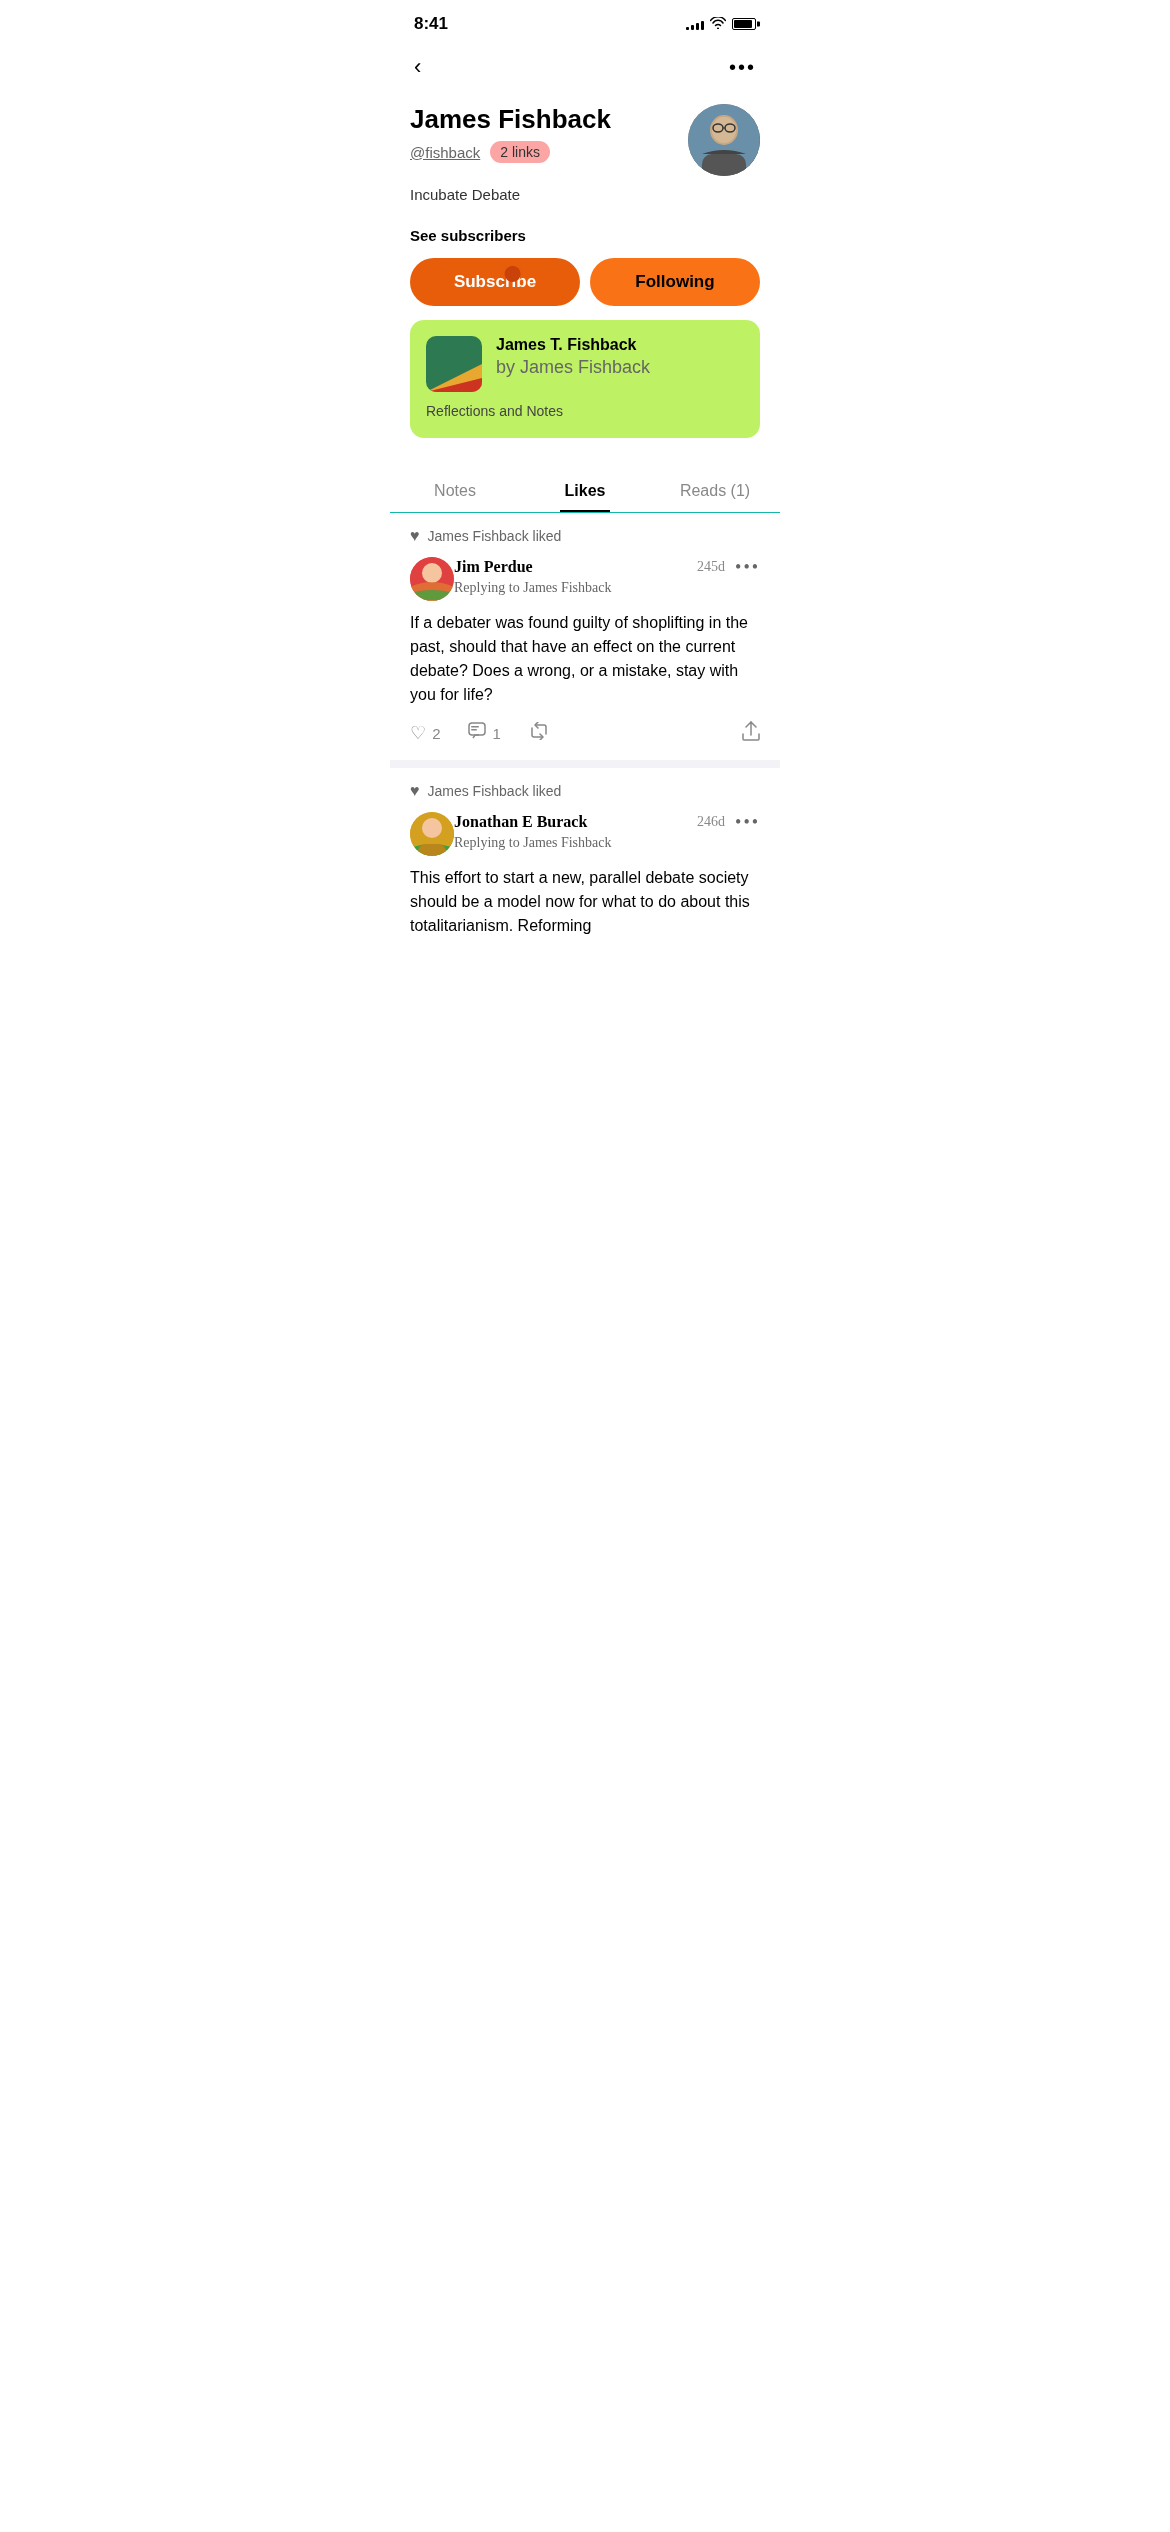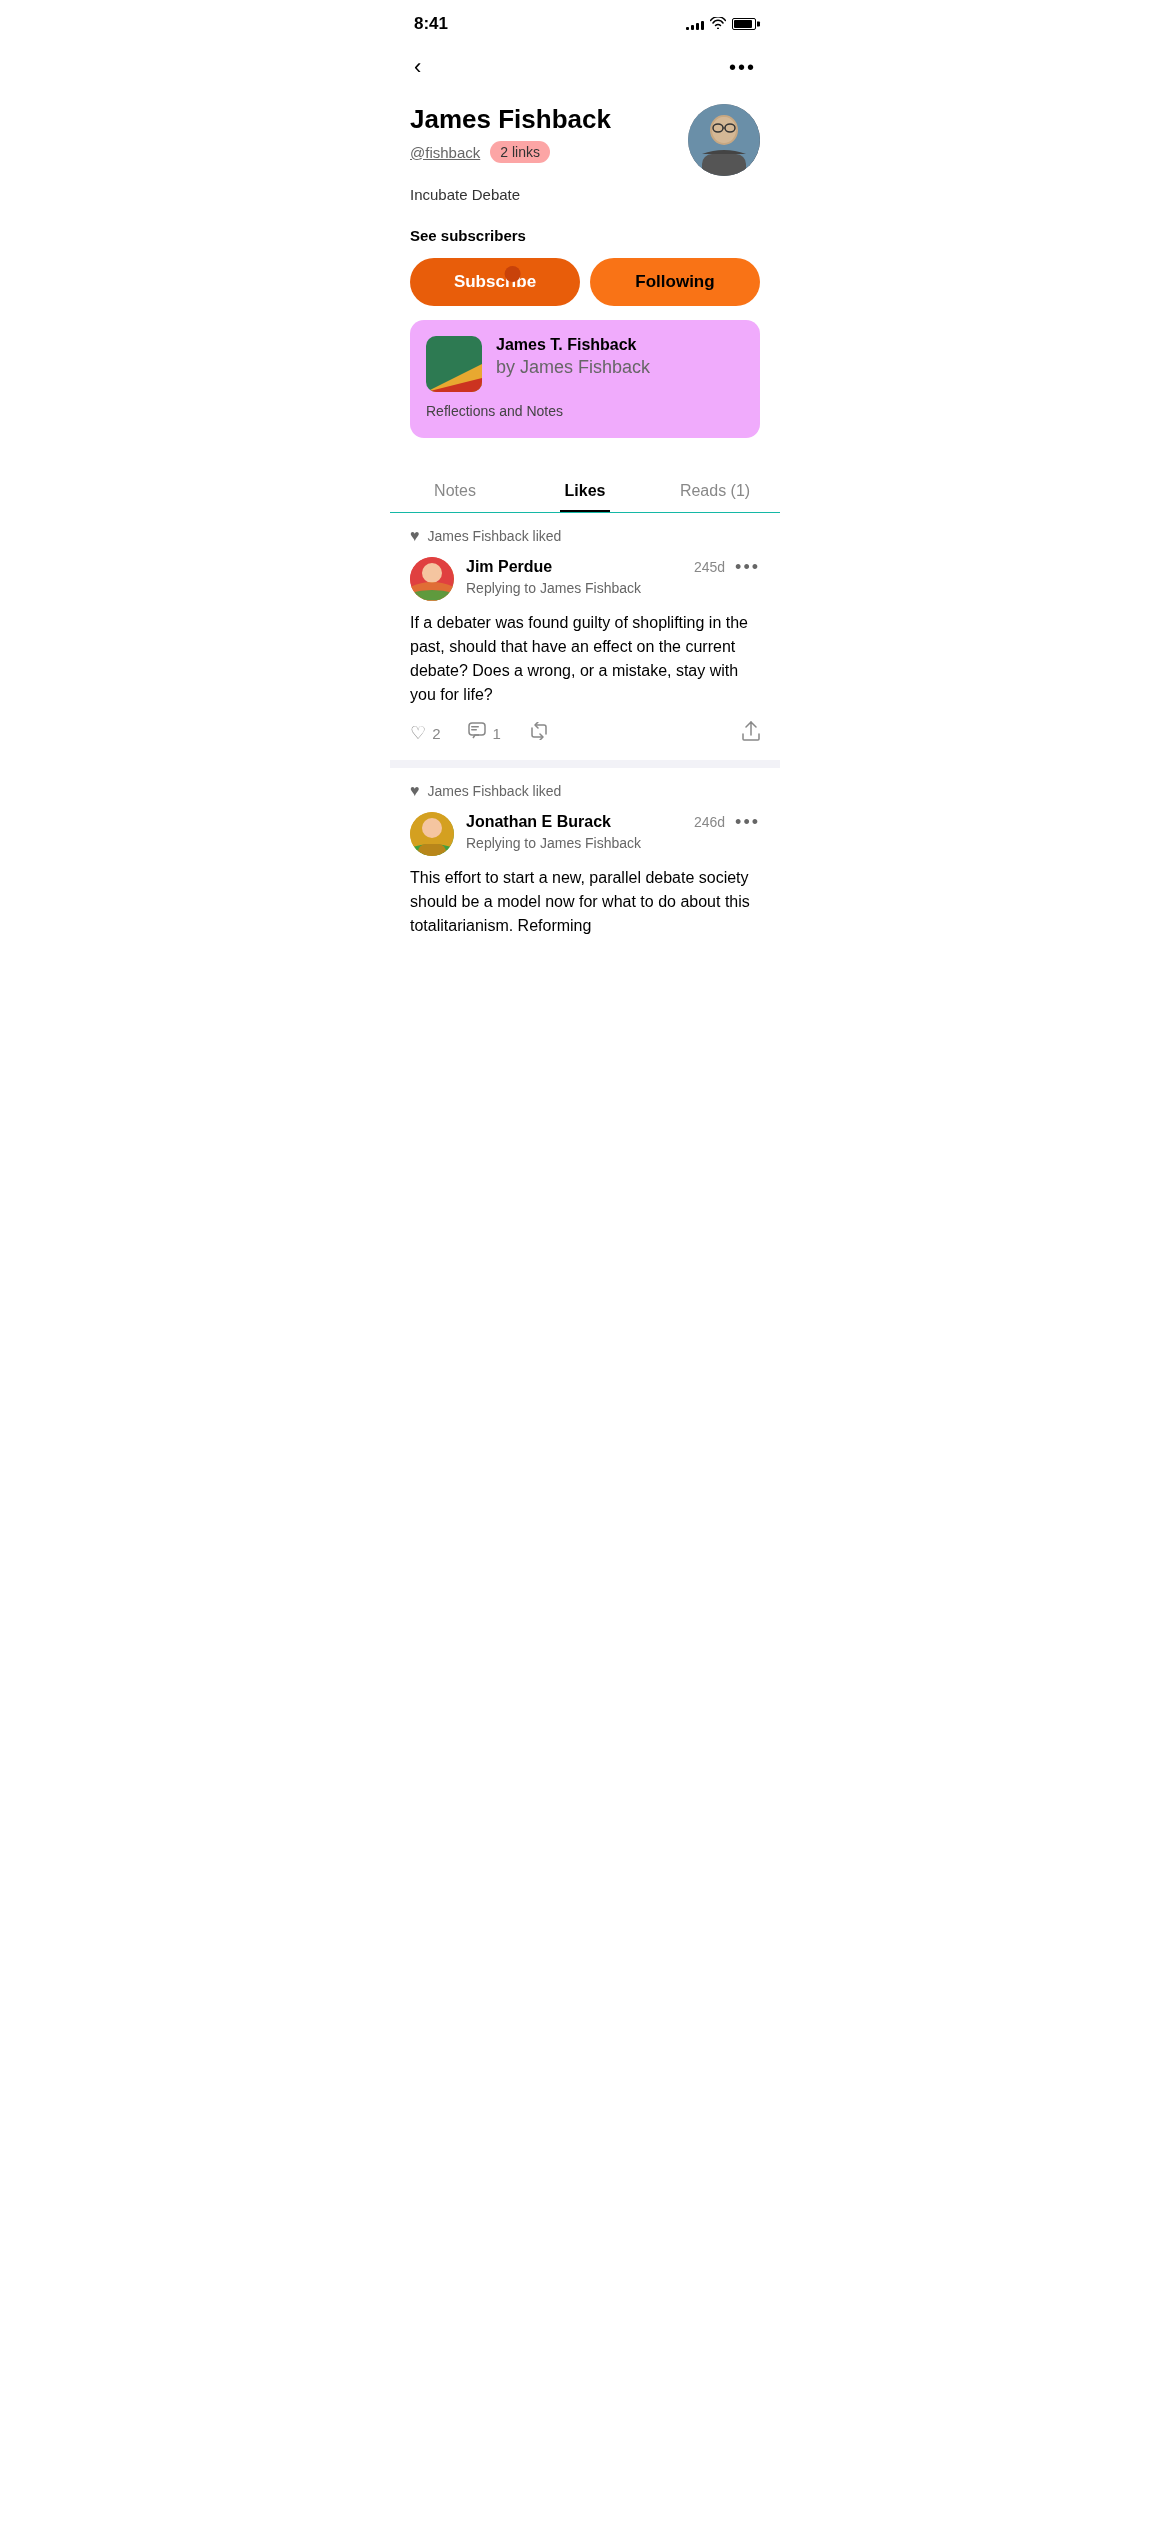--- a/index.html
+++ b/index.html
@@ -205,21 +205,21 @@
       border: none;
       border-radius: 24px;
       padding: 14px;
       font-size: 17px;
       font-weight: 600;
       cursor: pointer;
     }
 
     
     .newsletter-card {
-      background: #f0abfc;
+      background: #bef264;
       border-radius: 14px;
       padding: 16px;
       margin-bottom: 4px;
     }
     .newsletter-inner {
       display: flex;
       gap: 14px;
       align-items: flex-start;
       margin-bottom: 10px;
     }
@@ -326,22 +326,22 @@
       color: #666;
     }
 
     .post-card {
       padding: 12px 20px 14px;
       border-bottom: 8px solid #f2f2f7;
     }
     .post-header {
       display: flex;
       align-items: flex-start;
-      gap: 12px;
       margin-bottom: 10px;
+      font-family: Liberation Serif, serif;
     }
     .post-avatar {
       width: 44px;
       height: 44px;
       border-radius: 50%;
       flex-shrink: 0;
       overflow: hidden;
     }
     .avatar-jim {
       background: linear-gradient(135deg, #e04040 30%, #e08030 70%, #40a040 100%);

